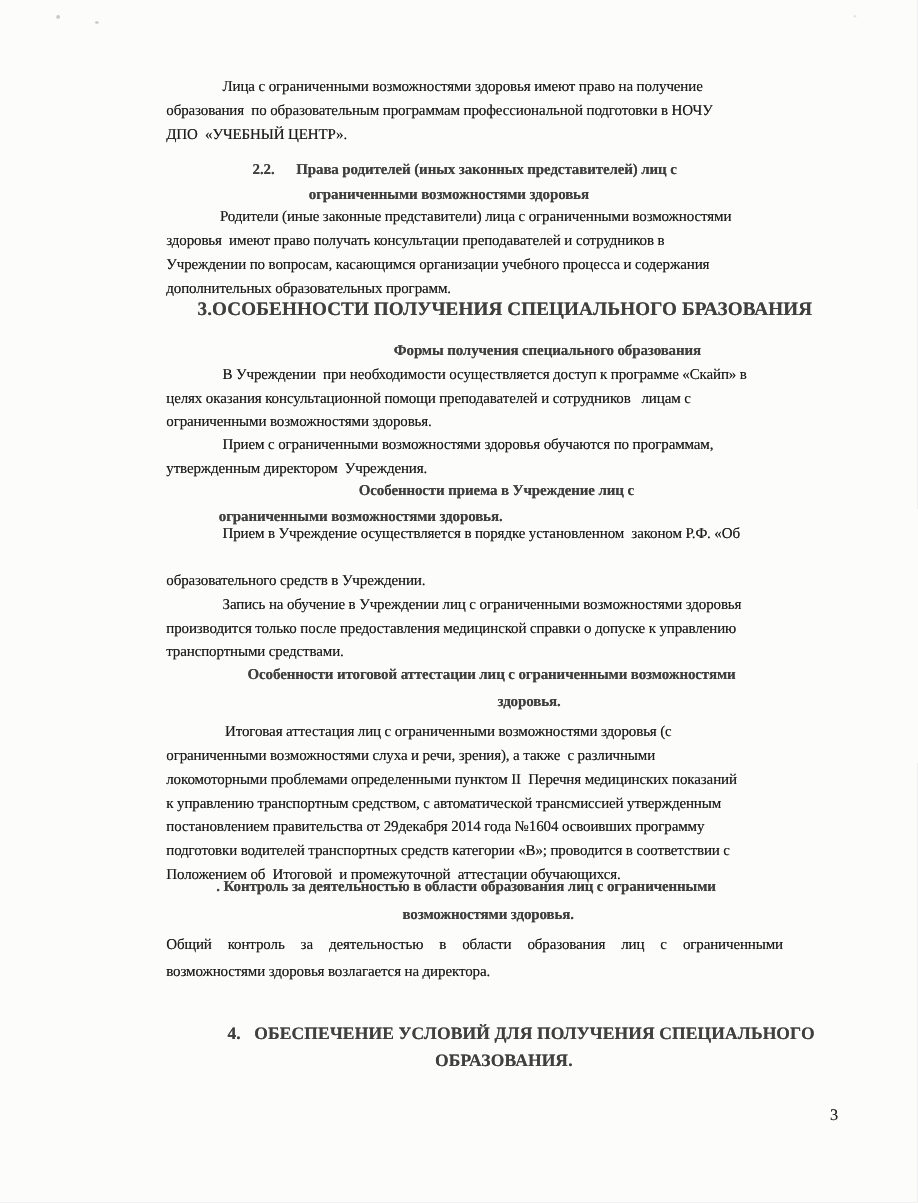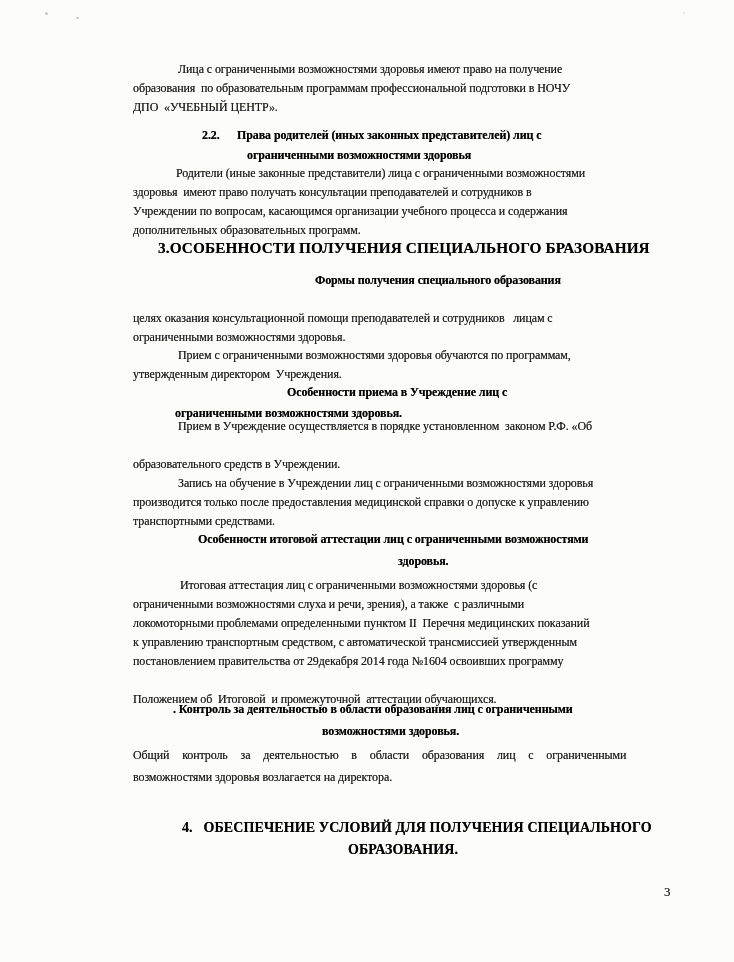--- a/index.html
+++ b/index.html
@@ -19,21 +19,21 @@
   }
   .ln {
     position: absolute;
     white-space: pre;
     font-size: 12px;
     line-height: 19px;
     letter-spacing: -0.1px;
     color: #1d1d1d;
     text-shadow: 0 0 0.45px rgba(20,20,20,0.65);
   }
-  .b { font-weight: bold; color: #000000; }
+  .b { font-weight: bold; color: #404040; }
   .h1size { font-size: 15.3px; letter-spacing: 0.1px; }
   .h4size { font-size: 14px; letter-spacing: 0.1px; }
   .just1 { word-spacing: 3.5px; }
   .pagenum {
     position: absolute;
     font-size: 13px;
     color: #222;
     text-shadow: 0 0 0.4px rgba(20,20,20,0.6);
   }
   .speck {
@@ -61,20 +61,21 @@
 
   <div class="ln" style="left:176px;top:164px">Родители (иные законные представители) лица с ограниченными возможностями</div>
   <div class="ln" style="left:133px;top:183px">здоровья  имеют право получать консультации преподавателей и сотрудников в</div>
   <div class="ln" style="left:133px;top:202px">Учреждении по вопросам, касающимся организации учебного процесса и содержания</div>
   <div class="ln" style="left:133px;top:221px">дополнительных образовательных программ.</div>
 
   <div class="ln b h1size" style="left:158px;top:238px">3.ОСОБЕННОСТИ ПОЛУЧЕНИЯ СПЕЦИАЛЬНОГО БРАЗОВАНИЯ</div>
 
   <div class="ln b" style="left:315px;top:271px">Формы получения специального образования</div>
 
+  <div class="ln" style="left:178px;top:290px">В Учреждении  при необходимости осуществляется доступ к программе «Скайп» в</div>
   <div class="ln" style="left:133px;top:309px">целях оказания консультационной помощи преподавателей и сотрудников   лицам с</div>
   <div class="ln" style="left:133px;top:328px">ограниченными возможностями здоровья.</div>
 
   <div class="ln" style="left:178px;top:346px">Прием с ограниченными возможностями здоровья обучаются по программам,</div>
   <div class="ln" style="left:133px;top:365px">утвержденным директором  Учреждения.</div>
 
   <div class="ln b" style="left:287px;top:383px">Особенности приема в Учреждение лиц с</div>
   <div class="ln b" style="left:175px;top:404px">ограниченными возможностями здоровья.</div>
 
   <div class="ln" style="left:178px;top:417px">Прием в Учреждение осуществляется в порядке установленном  законом Р.Ф. «Об</div>
@@ -85,20 +86,21 @@
   <div class="ln" style="left:133px;top:512px">транспортными средствами.</div>
 
   <div class="ln b" style="left:198px;top:530px">Особенности итоговой аттестации лиц с ограниченными возможностями</div>
   <div class="ln b" style="left:398px;top:552px">здоровья.</div>
 
   <div class="ln" style="left:180px;top:576px">Итоговая аттестация лиц с ограниченными возможностями здоровья (с</div>
   <div class="ln" style="left:133px;top:595px">ограниченными возможностями слуха и речи, зрения), а также  с различными</div>
   <div class="ln" style="left:133px;top:614px">локомоторными проблемами определенными пунктом II  Перечня медицинских показаний</div>
   <div class="ln" style="left:133px;top:633px">к управлению транспортным средством, с автоматической трансмиссией утвержденным</div>
   <div class="ln" style="left:133px;top:652px">постановлением правительства от 29декабря 2014 года №1604 освоивших программу</div>
+  <div class="ln" style="left:133px;top:671px">подготовки водителей транспортных средств категории «В»; проводится в соответствии с</div>
   <div class="ln" style="left:133px;top:690px">Положением об  Итоговой  и промежуточной  аттестации обучающихся.</div>
 
   <div class="ln b" style="left:173px;top:700px">. Контроль за деятельностью в области образования лиц с ограниченными</div>
   <div class="ln b" style="left:322px;top:722px">возможностями здоровья.</div>
 
   <div class="ln just1" style="left:133px;top:746px">Общий  контроль  за  деятельностью  в  области  образования  лиц  с  ограниченными</div>
   <div class="ln" style="left:133px;top:768px">возможностями здоровья возлагается на директора.</div>
 
   <div class="ln b h4size" style="left:182px;top:818px">4.   ОБЕСПЕЧЕНИЕ УСЛОВИЙ ДЛЯ ПОЛУЧЕНИЯ СПЕЦИАЛЬНОГО</div>
   <div class="ln b h4size" style="left:348px;top:840px">ОБРАЗОВАНИЯ.</div>

